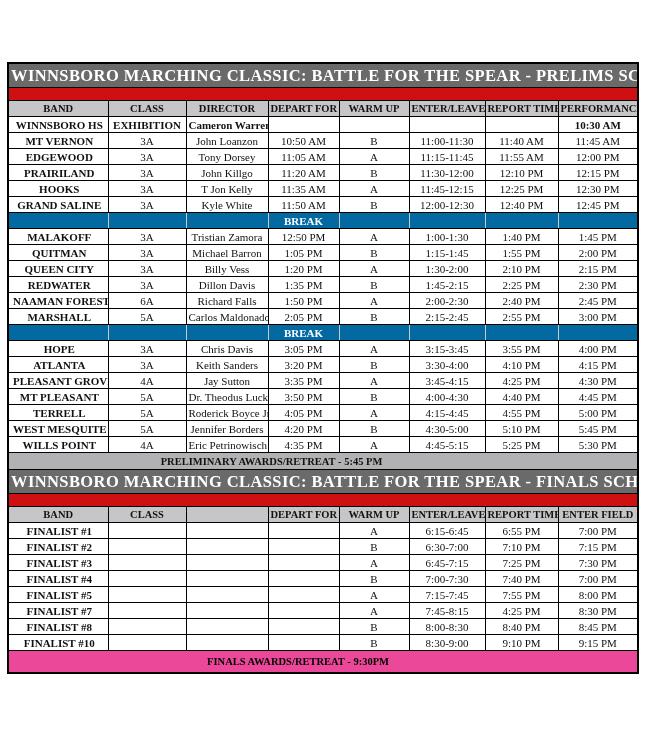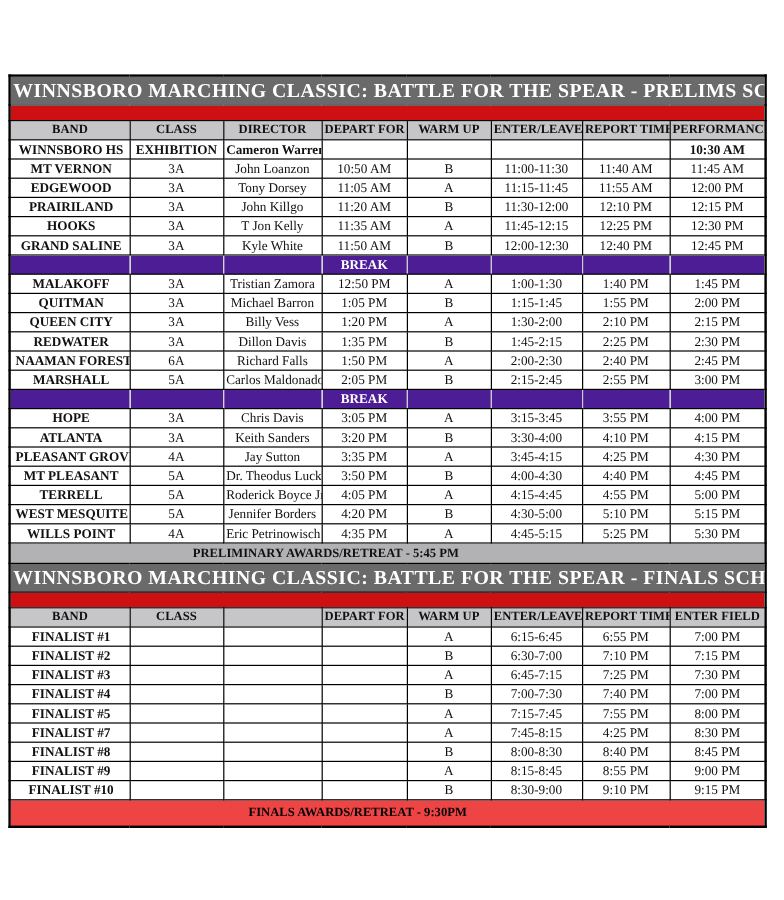--- a/index.html
+++ b/index.html
@@ -11,25 +11,25 @@
   
   td.title-bar{background:#6a6a6a;color:#fff;font-weight:bold;font-size:16.5px;height:23px;
      letter-spacing:.4px;border:1px solid #000;}
   td.red-bar{background:#cf1013;height:12px;border-left:1px solid #000;border-right:1px solid #000;}
   
   tr.colhead td{background:#c6c6c8;font-weight:bold;font-size:10.5px;height:15px;}
   
   td.band{text-align:center;font-weight:bold;padding-left:4px;}
   tr.exhibition td{font-weight:bold;}
   
-  tr.break td{background:#4c1d95;border-left:1px solid #c9c9c9;border-right:1px solid #c9c9c9;
+  tr.break td{background:#0369a1;border-left:1px solid #c9c9c9;border-right:1px solid #c9c9c9;
      border-top:1px solid #000;border-bottom:1px solid #000;color:#fff;font-weight:bold;}
   
   td.awards{background:#b2b2b4;font-weight:bold;font-size:10.5px;height:16px;padding-right:105px;}
-  td.awards.finals{background:#ef4444;color:#000;height:21px;padding-right:52px;}
+  td.awards.finals{background:#ec4899;color:#000;height:21px;padding-right:52px;}
 </style>
 </head>
 <body>
 
 <div class="sheet">
   <table>
     <colgroup>
       <col style="width:100px">
         <col style="width:78px">
         <col style="width:82px">
@@ -250,21 +250,21 @@
           <td>5:00 PM</td>
         </tr>
         <tr class="band">
           <td class="band">WEST MESQUITE</td>
           <td>5A</td>
           <td>Jennifer Borders</td>
           <td>4:20 PM</td>
           <td>B</td>
           <td>4:30-5:00</td>
           <td>5:10 PM</td>
-          <td>5:15 PM</td>
+          <td>5:45 PM</td>
         </tr>
         <tr class="band">
           <td class="band">WILLS POINT</td>
           <td>4A</td>
           <td>Eric Petrinowisch</td>
           <td>4:35 PM</td>
           <td>A</td>
           <td>4:45-5:15</td>
           <td>5:25 PM</td>
           <td>5:30 PM</td>
@@ -357,30 +357,20 @@
           <td class="band">FINALIST #8</td>
           <td></td>
           <td></td>
           <td></td>
           <td>B</td>
           <td>8:00-8:30</td>
           <td>8:40 PM</td>
           <td>8:45 PM</td>
         </tr>
         <tr class="band">
-          <td class="band">FINALIST #9</td>
-          <td></td>
-          <td></td>
-          <td></td>
-          <td>A</td>
-          <td>8:15-8:45</td>
-          <td>8:55 PM</td>
-          <td>9:00 PM</td>
-        </tr>
-        <tr class="band">
           <td class="band">FINALIST #10</td>
           <td></td>
           <td></td>
           <td></td>
           <td>B</td>
           <td>8:30-9:00</td>
           <td>9:10 PM</td>
           <td>9:15 PM</td>
         </tr>
       </tbody>

